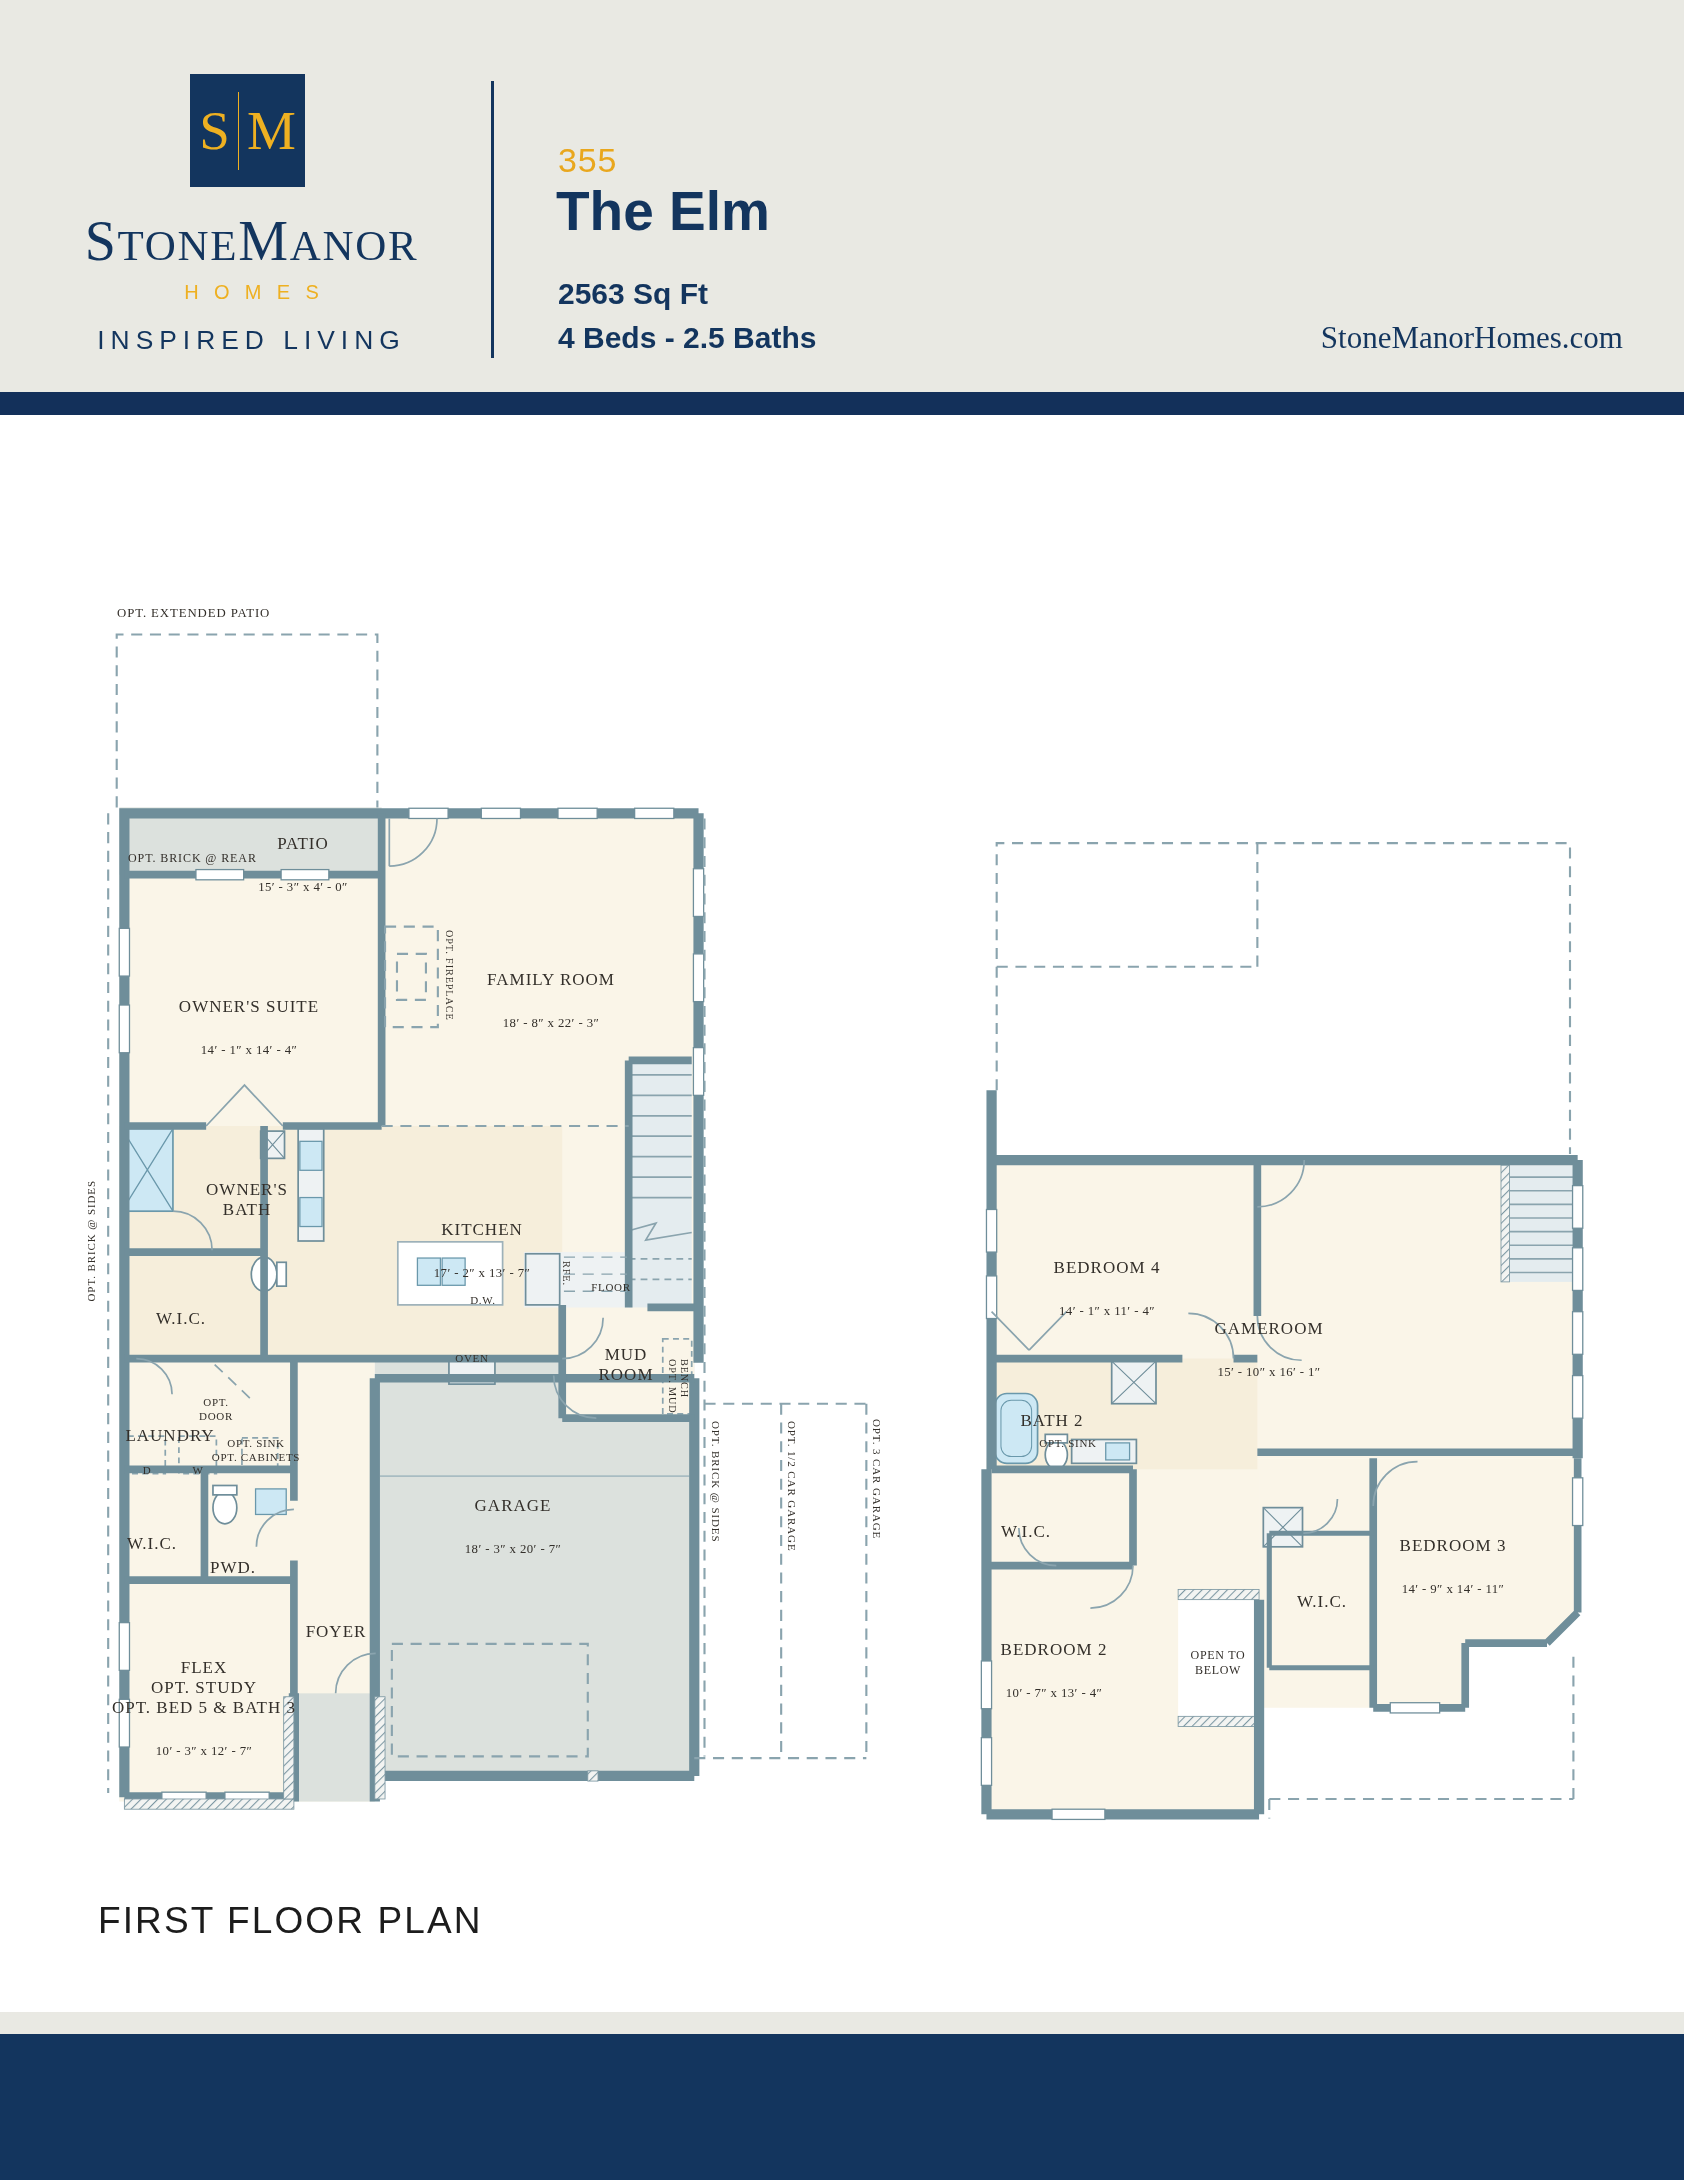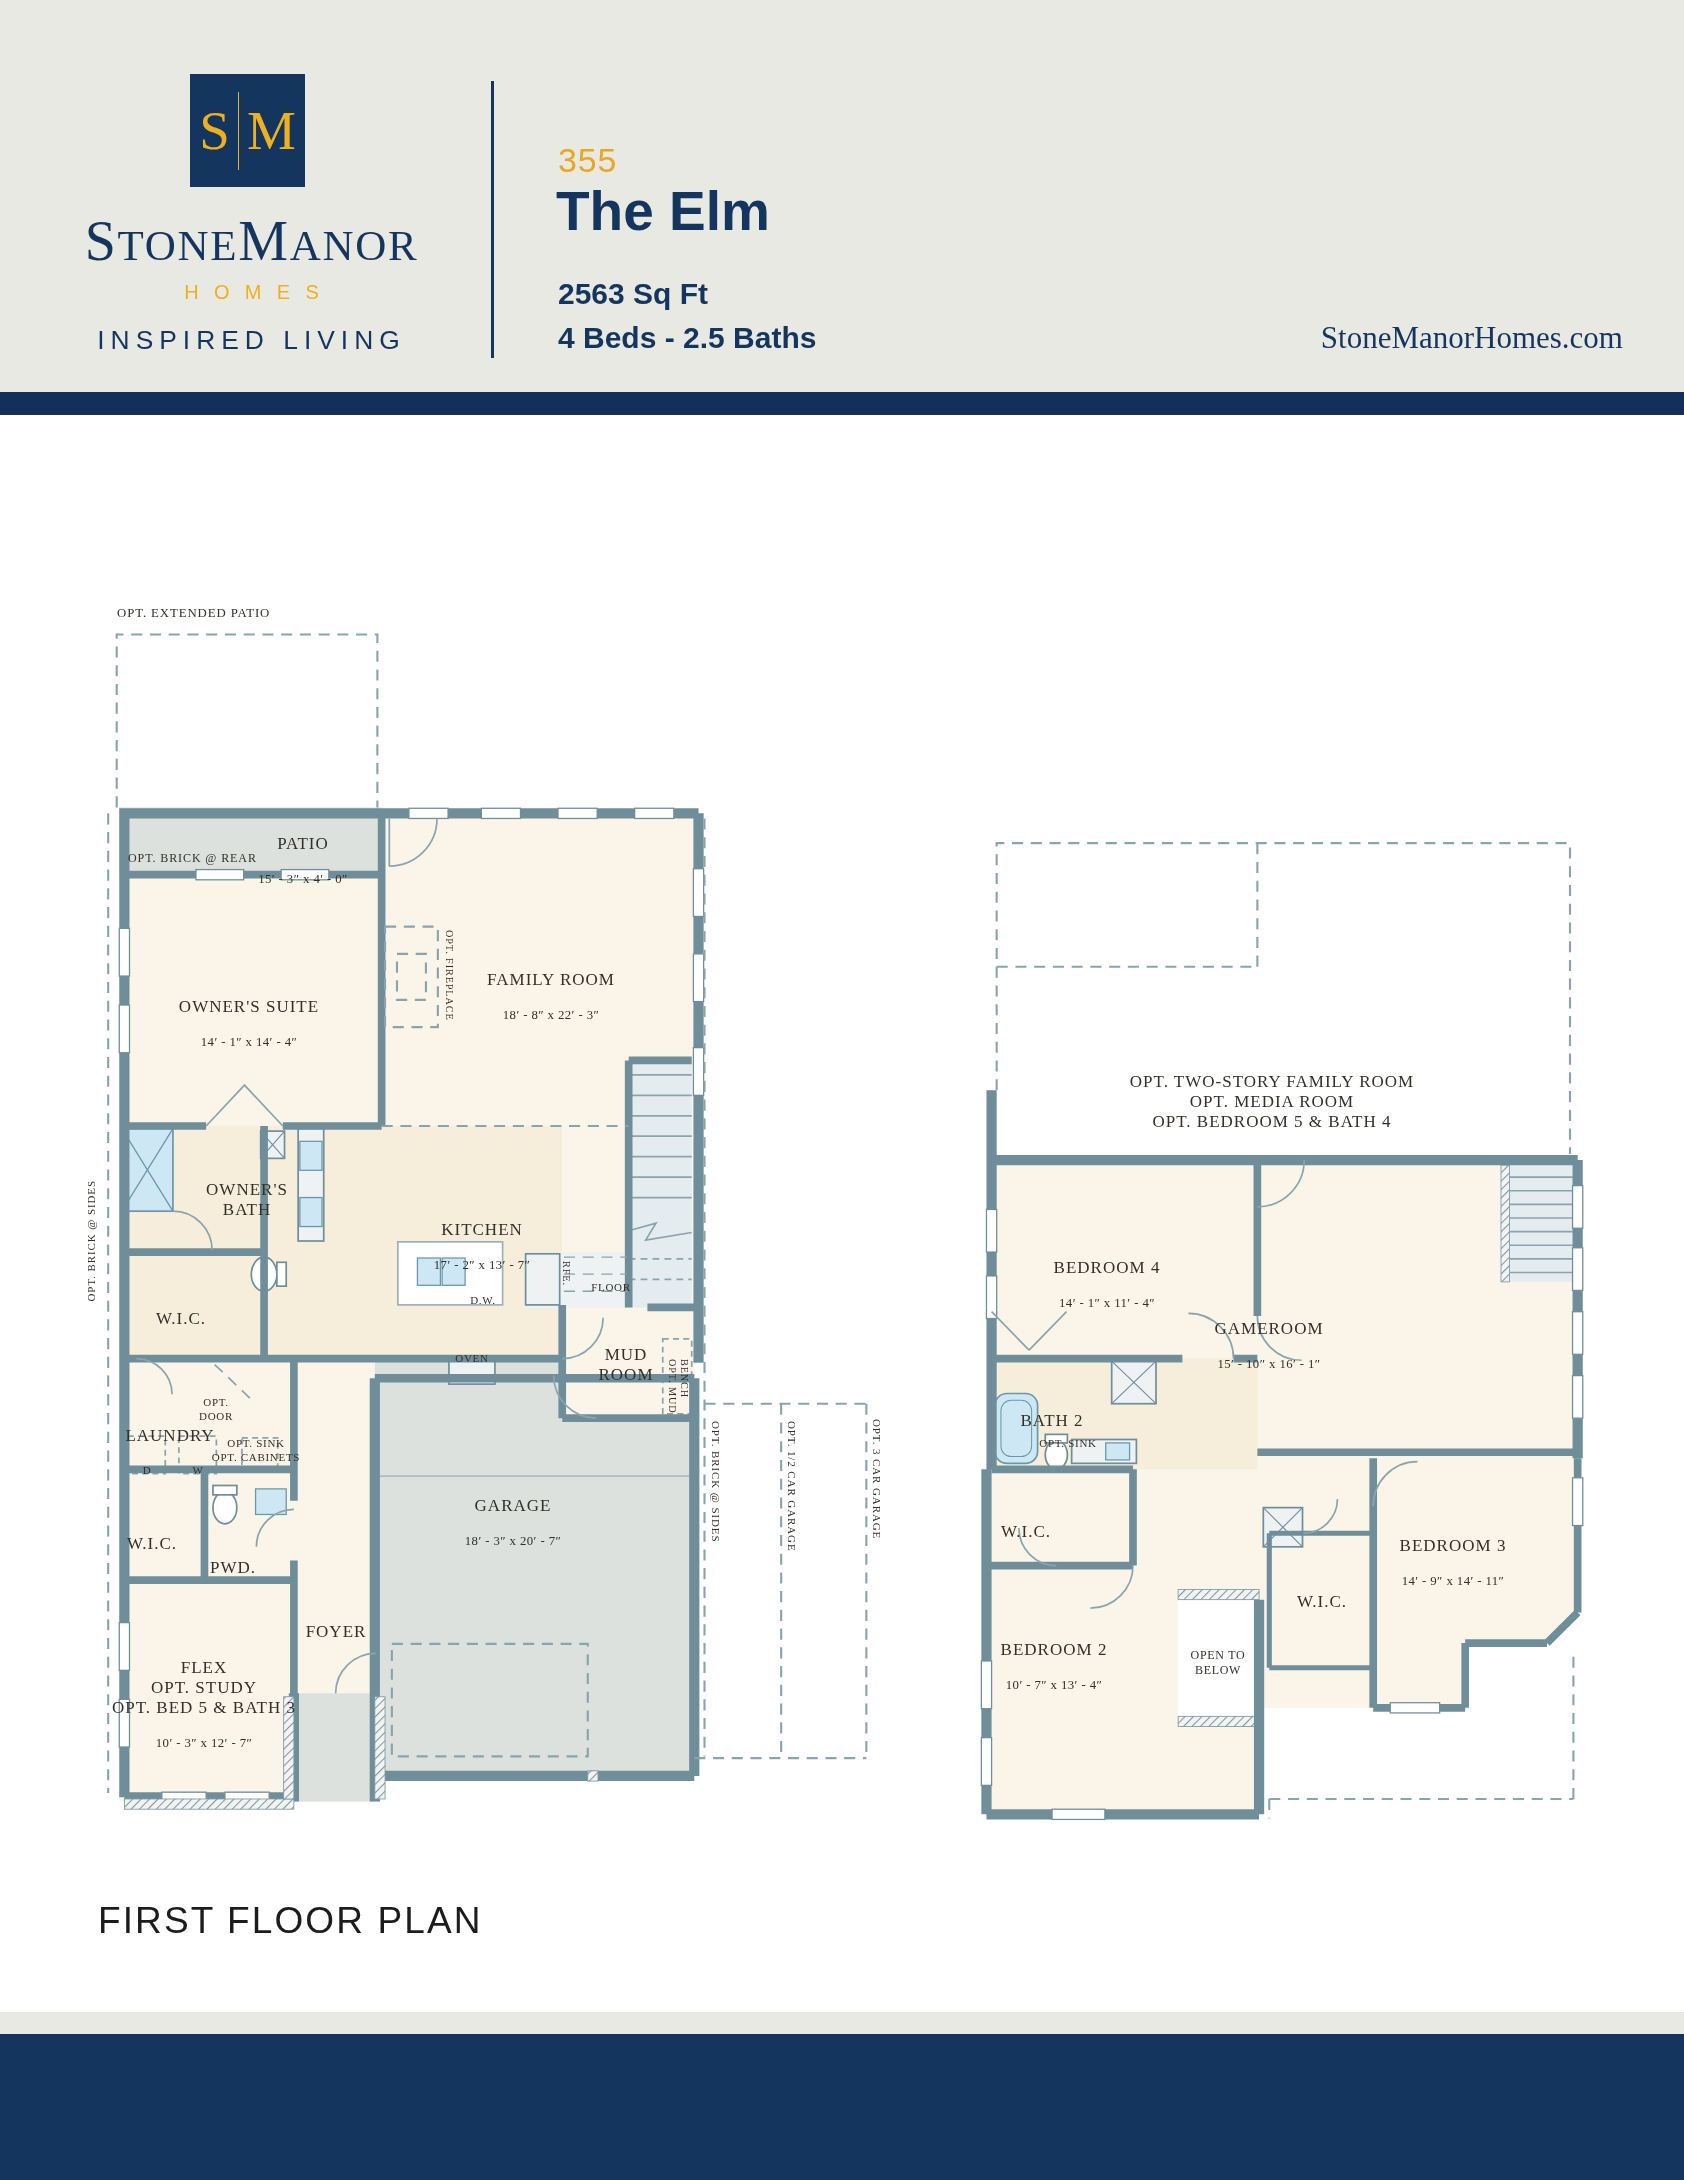--- a/index.html
+++ b/index.html
@@ -24,21 +24,21 @@
   .plan-number{position:absolute;left:558px;top:141px;color:#e9a71d;font-size:34px;letter-spacing:0.9px;}
   .plan-name{position:absolute;left:556px;top:179px;color:#13355e;font-size:55px;font-weight:600;}
   .plan-sqft{position:absolute;left:558px;top:277px;color:#13355e;font-size:30px;font-weight:600;}
   .plan-bb{position:absolute;left:558px;top:321px;color:#13355e;font-size:30px;font-weight:600;}
   .website{position:absolute;right:62px;top:320px;color:#13355e;font-size:31px;
            font-family:"Liberation Serif",serif;}
   
   .room-label{position:absolute;transform:translateX(-50%);text-align:center;color:#332f2a;
               font-family:"Liberation Serif",serif;white-space:pre-line;z-index:5;}
   .room-label .rn{display:block;font-size:17px;letter-spacing:1px;line-height:1.18;}
-  .room-label .rd{display:block;font-size:12.8px;margin-top:2px;letter-spacing:0.4px;}
+  .room-label .rd{display:block;font-size:12.8px;margin-top:10px;letter-spacing:0.4px;}
   .room-label .sm{display:block;font-size:11px;letter-spacing:0.7px;line-height:1.25;}
   .corner-label{position:absolute;color:#332f2a;font-family:"Liberation Serif",serif;
                 font-size:12.8px;letter-spacing:0.9px;white-space:pre;z-index:5;}
   .vlabel{position:absolute;writing-mode:vertical-rl;color:#332f2a;font-family:"Liberation Serif",serif;
           font-size:11px;letter-spacing:0.9px;line-height:1.2;white-space:pre-line;z-index:5;}
   .vlabel--lr{writing-mode:vertical-lr;}
   .vlabel--flip{transform:rotate(180deg);}
   .floor-title{position:absolute;color:#1c1c1c;font-size:37px;letter-spacing:2.1px;z-index:5;}
   
   .footer-gray{position:absolute;left:0;top:2012px;width:1685px;height:22px;background:#e9e9e3;}
@@ -319,25 +319,20 @@
   </div>
   <div class="room-label" style="left:513px;top:1480px">
     <span class="rn">GARAGE</span>
     <span class="rd">18′ - 3″ x 20′ - 7″</span>
   </div>
   <div class="vlabel vlabel--flip" style="left:85px;top:1180px">OPT. BRICK @ SIDES</div>
   <div class="vlabel" style="left:709px;top:1421px">OPT. BRICK @ SIDES</div>
   <div class="vlabel" style="left:785px;top:1421px">OPT. 1/2 CAR GARAGE</div>
   <div class="vlabel" style="left:870px;top:1419px">OPT. 3 CAR GARAGE</div>
 
-  <div class="room-label" style="left:1272px;top:1056px">
-    <span class="rn">OPT. TWO-STORY FAMILY ROOM
-OPT. MEDIA ROOM
-OPT. BEDROOM 5 &amp; BATH 4</span>
-  </div>
   <div class="room-label" style="left:1107px;top:1242px">
     <span class="rn">BEDROOM 4</span>
     <span class="rd">14′ - 1″ x 11′ - 4″</span>
   </div>
   <div class="room-label" style="left:1269px;top:1303px">
     <span class="rn">GAMEROOM</span>
     <span class="rd">15′ - 10″ x 16′ - 1″</span>
   </div>
   <div class="room-label" style="left:1052px;top:1395px">
     <span class="rn">BATH 2</span>

